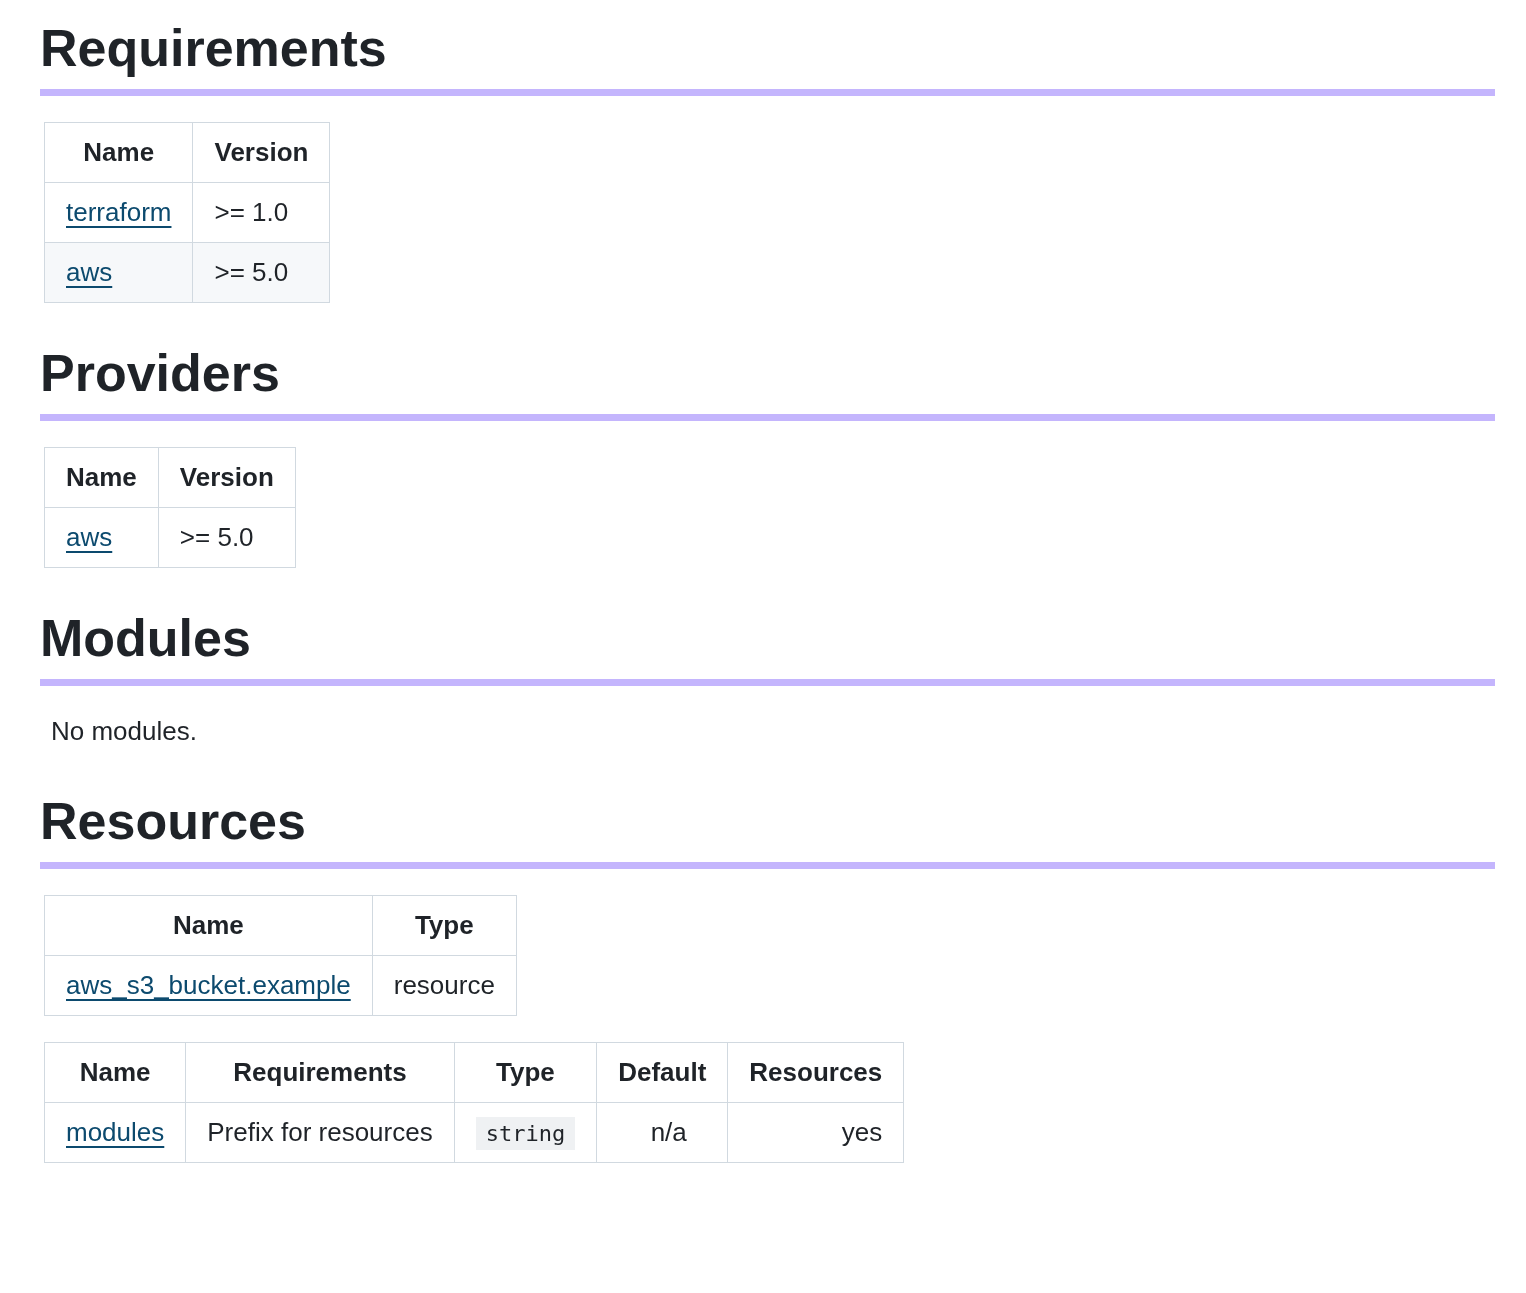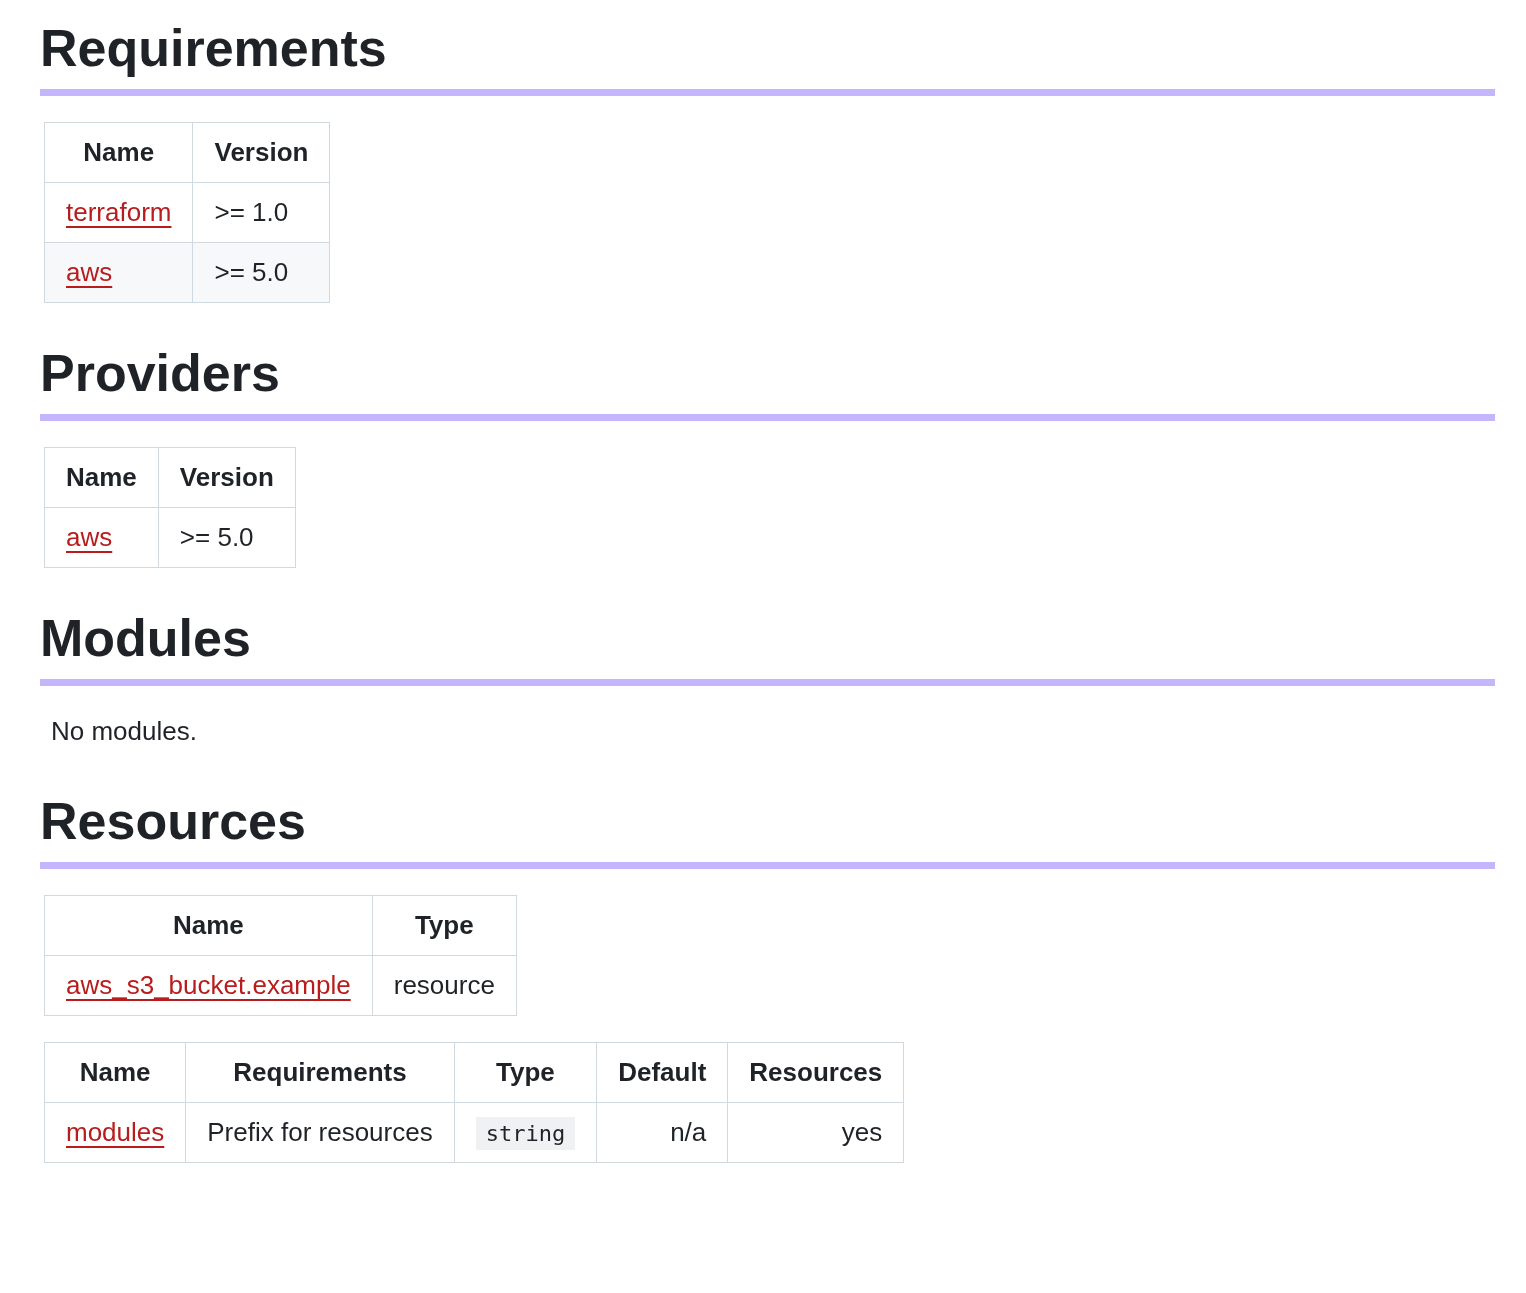--- a/index.html
+++ b/index.html
@@ -45,21 +45,21 @@
     font-weight: 600;
     text-align: center;
   }
   .md-table td {
     text-align: left;
   }
   .md-table tbody tr:nth-child(2n) {
     background-color: #f6f8fa;
   }
   a.md-link {
-    color: #b91c1c;
+    color: #0c4a6e;
     text-decoration-thickness: 2px;
     text-underline-offset: 5px;
   }
   code.inline-code {
     font-family: "DejaVu Sans Mono", "Liberation Mono", monospace;
     font-size: 22px;
     background-color: rgba(175, 184, 193, 0.2);
     padding: 4px 10px;
     border-radius: 0;
     white-space: nowrap;
@@ -149,21 +149,21 @@
               <th>Type</th>
               <th>Default</th>
               <th>Resources</th>
             </tr>
           </thead>
           <tbody>
             <tr>
               <td style="text-align: left;"><a class="md-link" href="#">modules</a></td>
               <td style="text-align: left;">Prefix for resources</td>
               <td style="text-align: left;"><code class="inline-code">string</code></td>
-              <td style="text-align: right; padding-left: 34px;">n/a</td>
+              <td style="text-align: center; padding-left: 34px;">n/a</td>
               <td style="text-align: right;">yes</td>
             </tr>
           </tbody>
         </table>
       </div>
   </section>
 
 </main>
 
 </body></html>

